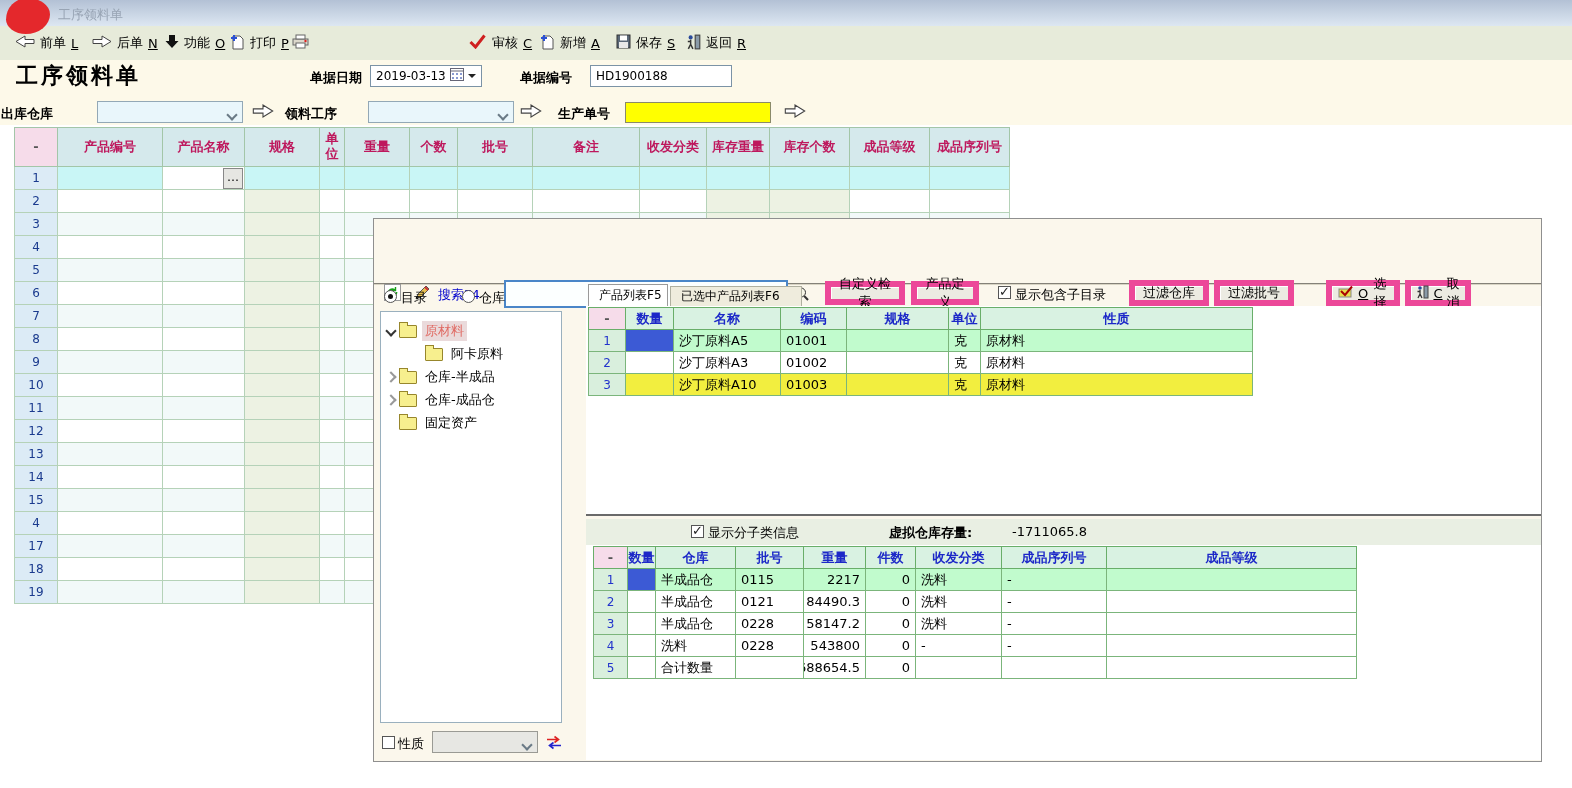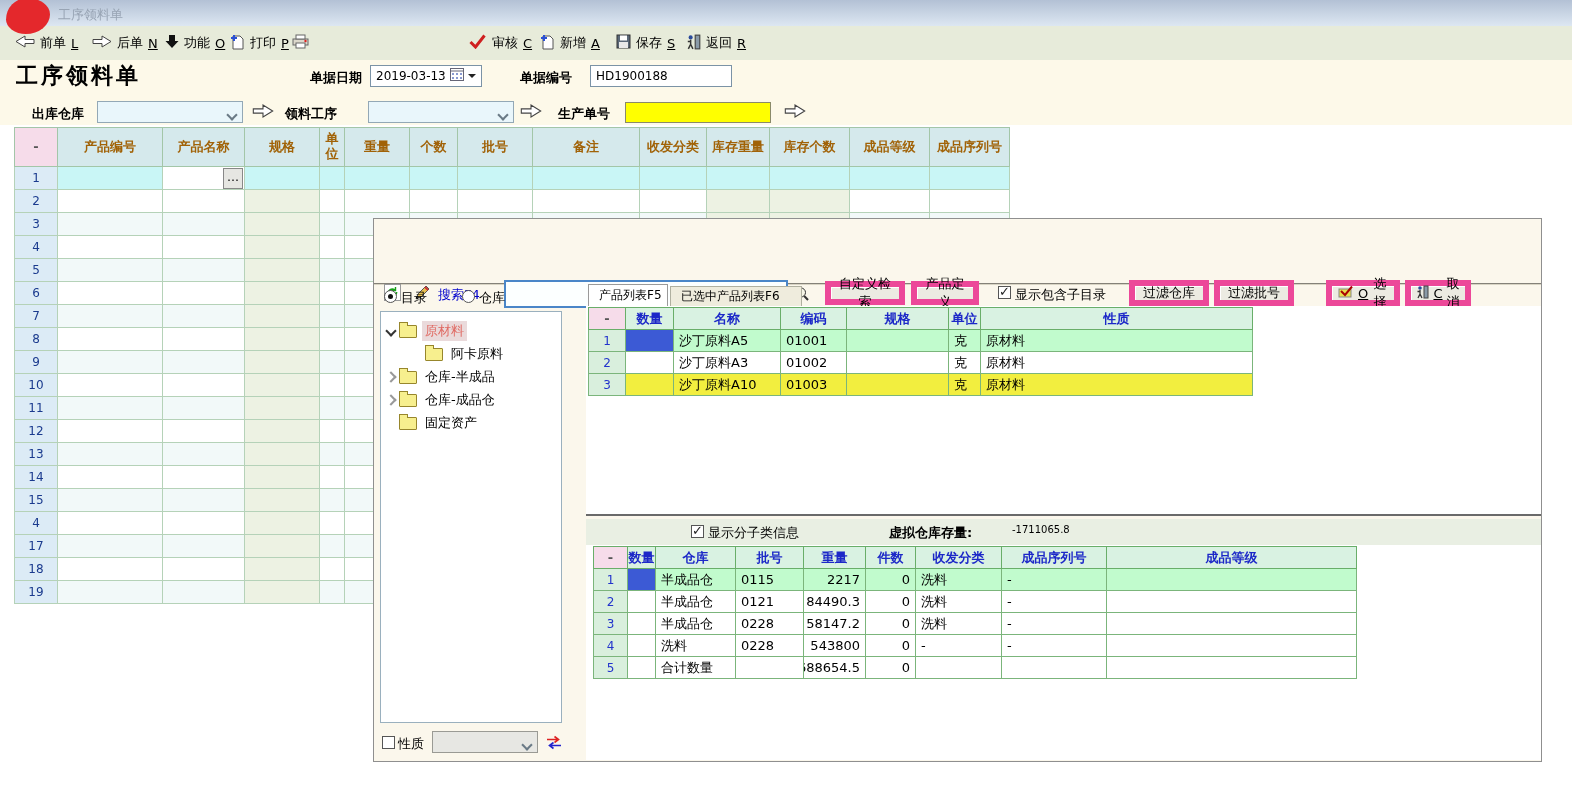--- a/index.html
+++ b/index.html
@@ -26,21 +26,21 @@
   .combo{position:absolute;height:22px;background:#e9f6fb;border:1px solid #93a8b6;box-sizing:border-box}
   .combo .cchev{position:absolute;right:6px;top:6px}
   .yellowfield{position:absolute;height:21px;border:1px solid #8a8a6a;box-sizing:border-box}
   .chev{display:inline-block;width:6px;height:6px;border-top:2px solid #6a7a86;border-right:2px solid #6a7a86;
         transform:rotate(135deg)}
   .tri{width:0;height:0;border:4px solid transparent;border-top-color:#222;margin-top:4px}
 
   
   #main-grid{position:absolute;left:14px;top:127px}
   .mg-hrow{display:flex}
-  .mg-h{box-sizing:border-box;height:40px;background:#d5e9ec;color:#a16207;font-size:13px;font-weight:700;
+  .mg-h{box-sizing:border-box;height:40px;background:#d5e9ec;color:#be185d;font-size:13px;font-weight:700;
         border:1px solid #a3c6a8;border-left:none;display:flex;align-items:center;justify-content:center;
         text-align:center;line-height:1.15;padding:0 2px}
   .mg-h.first{border-left:1px solid #a3c6a8}
   .mg-h.pink{background:#f6dcea;color:#555}
   .mg-row{display:flex;height:23px}
   .mg-rn{box-sizing:border-box;background:#dcebf6;color:#1a3a8e;font-size:12px;display:flex;align-items:center;
          justify-content:center;border:1px solid #b5d2b8;border-top:none}
   .mg-c{box-sizing:border-box;border-right:1px solid #b5d2b8;border-bottom:1px solid #b5d2b8;background:#fff;
         position:relative}
   .mg-c.odd{background:#f2f9f9}
@@ -84,21 +84,21 @@
                   border:1px solid #97862c;border-bottom:none}
   .tab{position:absolute;height:22px;font-size:12px;display:flex;align-items:center;padding:8px 10px;
        box-sizing:border-box;cursor:pointer;white-space:nowrap}
   .tab.active{background:#fff;border:1px solid #9a9a9a;border-bottom:none;top:65px;z-index:3}
   .tab.inactive{background:#efecdd;border:1px solid #b0b0a0;border-bottom:none;height:20px;top:67px}
   .rpanel{position:absolute;left:212px;top:87px;width:955px;height:208px;background:#fff}
   .hsplit{position:absolute;left:212px;top:295px;width:955px;height:2px;background:#6a6a6a}
   .bpane{position:absolute;left:212px;top:300px;width:955px;height:241px;background:#fff}
   .bstrip{position:absolute;left:212px;top:300px;width:955px;height:26px;background:#e9efe3}
   .vlabel{position:absolute;font-size:13px;font-weight:700;white-space:nowrap}
-  .vvalue{position:absolute;font-size:10px;white-space:nowrap}
+  .vvalue{position:absolute;font-size:13px;white-space:nowrap}
 
   
   .t-hrow{display:flex}
   .t-h{box-sizing:border-box;height:23px;background:#d9f2e2;color:#1c28c8;font-size:13px;font-weight:700;
        border:1px solid #69ae69;border-left:none;display:flex;align-items:center;justify-content:center}
   .t-h.first{border-left:1px solid #69ae69}
   .t-h.pink{background:#f6dcea;color:#555}
   .t-row{display:flex;height:22px}
   .t-rn{box-sizing:border-box;background:#d9efdd;color:#2233cc;font-size:12px;display:flex;align-items:center;
         justify-content:center;border:1px solid #7bb57b;border-top:none}
@@ -213,21 +213,21 @@
           </g>
         </svg></span>
     <span class="tri"></span>
   </div>
 
   <span class="flabel" style="left:520px;top:9px">单据编号</span>
   <div class="field" style="left:590px;top:5px;width:142px">
     <span>HD1900188</span>
   </div>
 
-  <span class="flabel" style="left:32px;top:45px">出库仓库</span>
+  <span class="flabel" style="left:1px;top:45px">出库仓库</span>
   <div class="combo" style="left:97px;top:41px;width:146px">
     <span class="cchev"><span class="chev"></span></span>
   </div>
   <span class="handwrap" style="left:252px;top:44px"><svg width="22" height="14" viewBox="0 0 20 13">
         <path d="M1 4.5 H10 V1 L19 6.5 10 12 V8.5 H1 Z" fill="#fff" stroke="#444"></path>
       </svg></span>
 
   <span class="flabel" style="left:285px;top:45px">领料工序</span>
   <div class="combo" style="left:368px;top:41px;width:146px">
     <span class="cchev"><span class="chev"></span></span>

